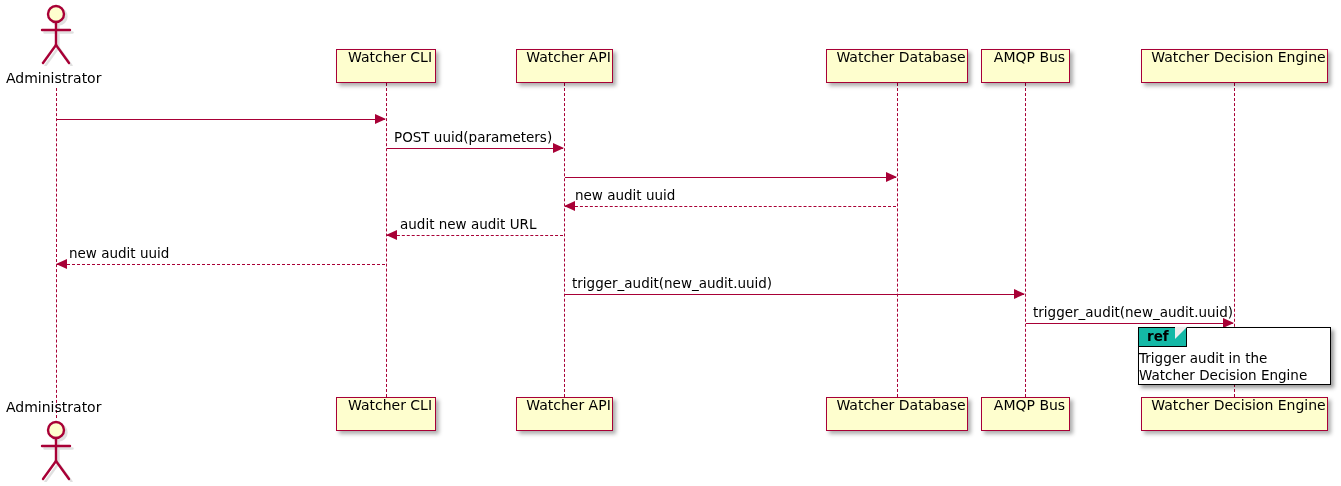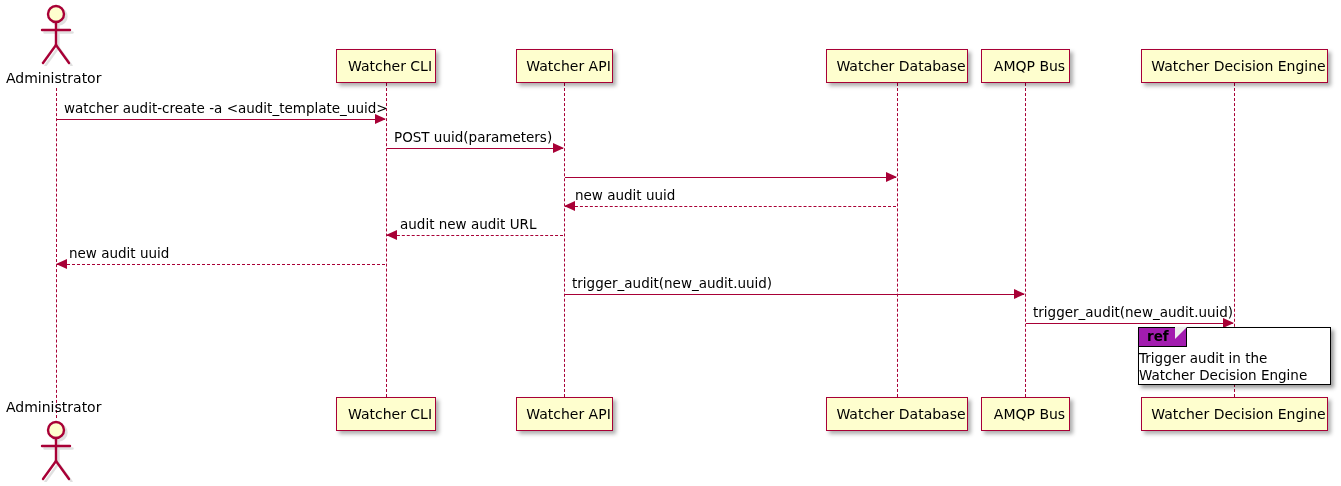--- a/index.html
+++ b/index.html
@@ -31,21 +31,21 @@
   
   .participant-box {
     position: absolute;
     box-sizing: border-box;
     background: #FEFECE;
     border: 1.5px solid #A80036;
     color: #000000;
     font-size: 14px;
     line-height: 1;
     display: flex;
-    align-items: center;
+    align-items: flex-start;
     justify-content: center;
     white-space: nowrap;
     box-shadow: 3px 3px 4px rgba(0,0,0,0.32);
     z-index: 4;
     padding-left: 8px;
   }
   
   .actor-shape {
     position: absolute;
     z-index: 4;
@@ -228,21 +228,20 @@
             <line x1="22" y1="41" x2="35" y2="59" fill="none" stroke="#A80036" stroke-width="2.4" stroke-linecap="round"></line>
           </g>
         </svg></div>
     </div>
 
   <div class="layer" id="messages-layer">
       <div class="msg solid to-right" style="left: 57px; top: 119px; width: 328px;">
         <div class="line" style="border-top-color: rgb(168, 0, 54);"></div>
         <div class="head" style="border-left-color: rgb(168, 0, 54);"></div>
       </div>
-      <div class="msg-label" style="left: 64px; top: 102px;">watcher audit-create -a &lt;audit_template_uuid&gt;</div>
       <div class="msg solid to-right" style="left: 387px; top: 148px; width: 176px;">
         <div class="line" style="border-top-color: rgb(168, 0, 54);"></div>
         <div class="head" style="border-left-color: rgb(168, 0, 54);"></div>
       </div>
       <div class="msg-label" style="left: 394px; top: 131px;">POST uuid(parameters)</div>
       <div class="msg solid to-right" style="left: 565px; top: 177px; width: 331px;">
         <div class="line" style="border-top-color: rgb(168, 0, 54);"></div>
         <div class="head" style="border-left-color: rgb(168, 0, 54);"></div>
       </div>
       <div class="msg dotted to-left" style="left: 565px; top: 206px; width: 331px;">
@@ -267,21 +266,21 @@
       <div class="msg-label" style="left: 572px; top: 277px;">trigger_audit(new_audit.uuid)</div>
       <div class="msg solid to-right" style="left: 1026px; top: 323px; width: 207px;">
         <div class="line" style="border-top-color: rgb(168, 0, 54);"></div>
         <div class="head" style="border-left-color: rgb(168, 0, 54);"></div>
       </div>
       <div class="msg-label" style="left: 1033px; top: 306px;">trigger_audit(new_audit.uuid)</div>
     </div>
 
   <div class="layer" id="fragments-layer">
       <div class="ref-box" style="left: 1138px; top: 327px; width: 193px; height: 58px; border-color: rgb(0, 0, 0);">
-        <div class="ref-tab" style="width: 48px; height: 19px; background: #a21caf; border-right-color: rgb(0, 0, 0); border-bottom-color: rgb(0, 0, 0);">
+        <div class="ref-tab" style="width: 48px; height: 19px; background: #14b8a6; border-right-color: rgb(0, 0, 0); border-bottom-color: rgb(0, 0, 0);">
           <span>ref</span>
           <div class="ref-tab-notch" style="border-left-color: rgb(238, 238, 238);"></div>
         </div>
         <div class="ref-body" style="left: 0px; top: 22px; width: 193px;">Trigger audit in the
 Watcher Decision Engine</div>
       </div>
     </div>
 
 </div>
 

